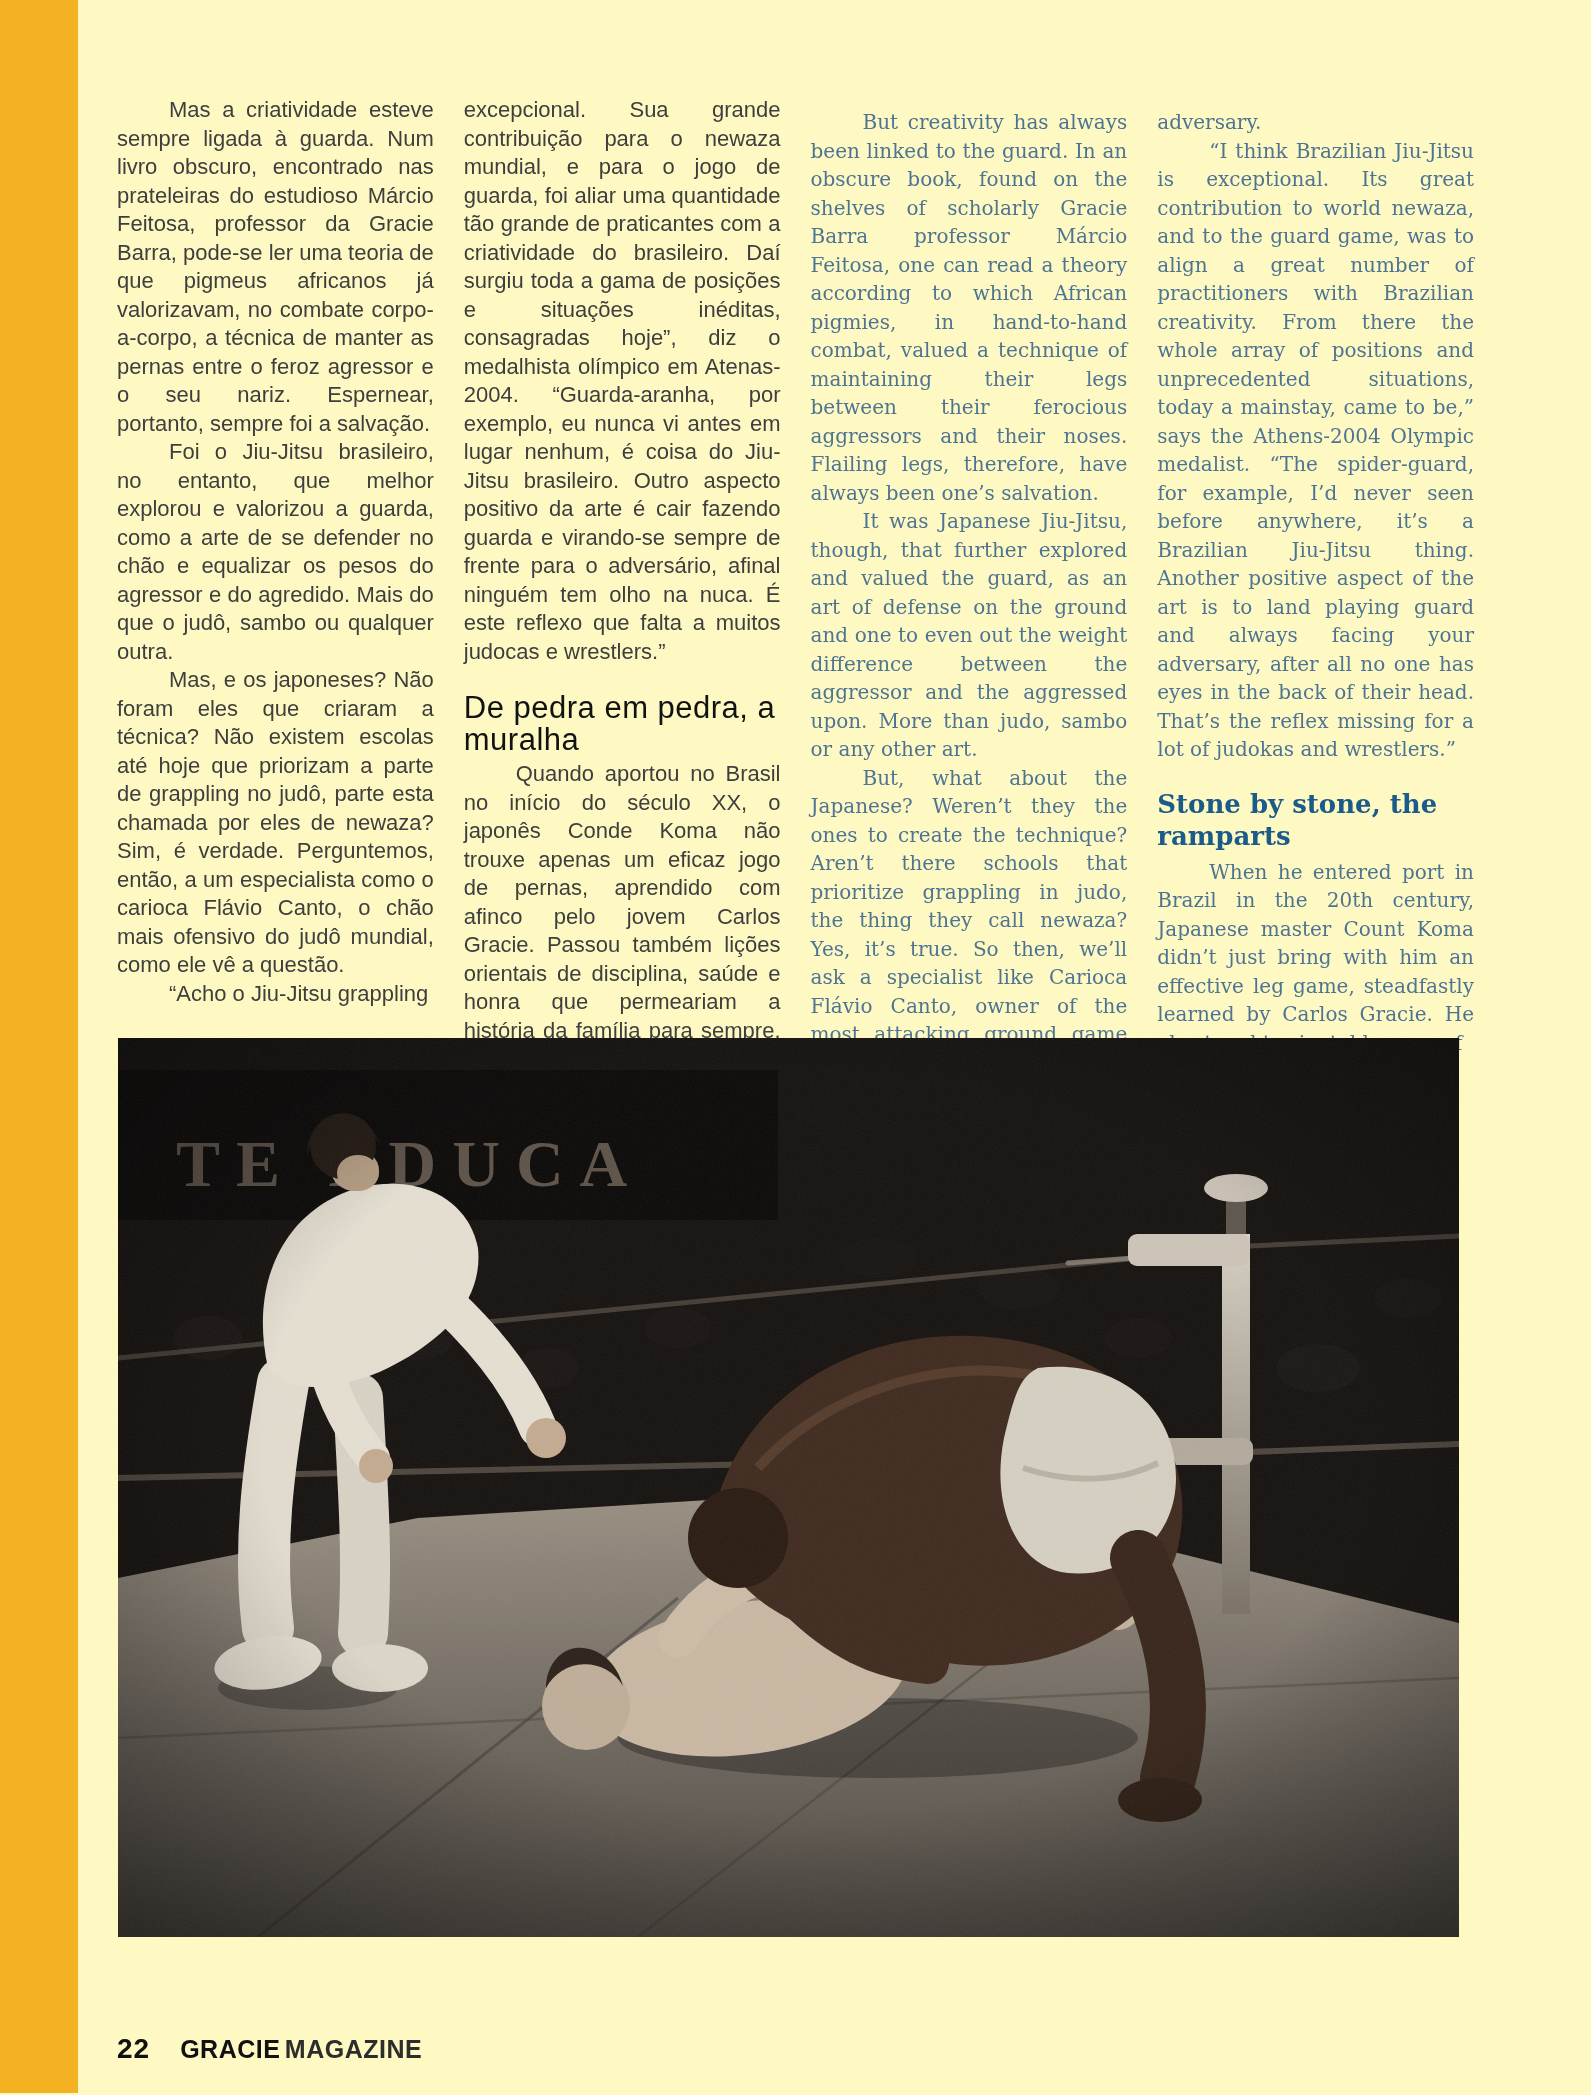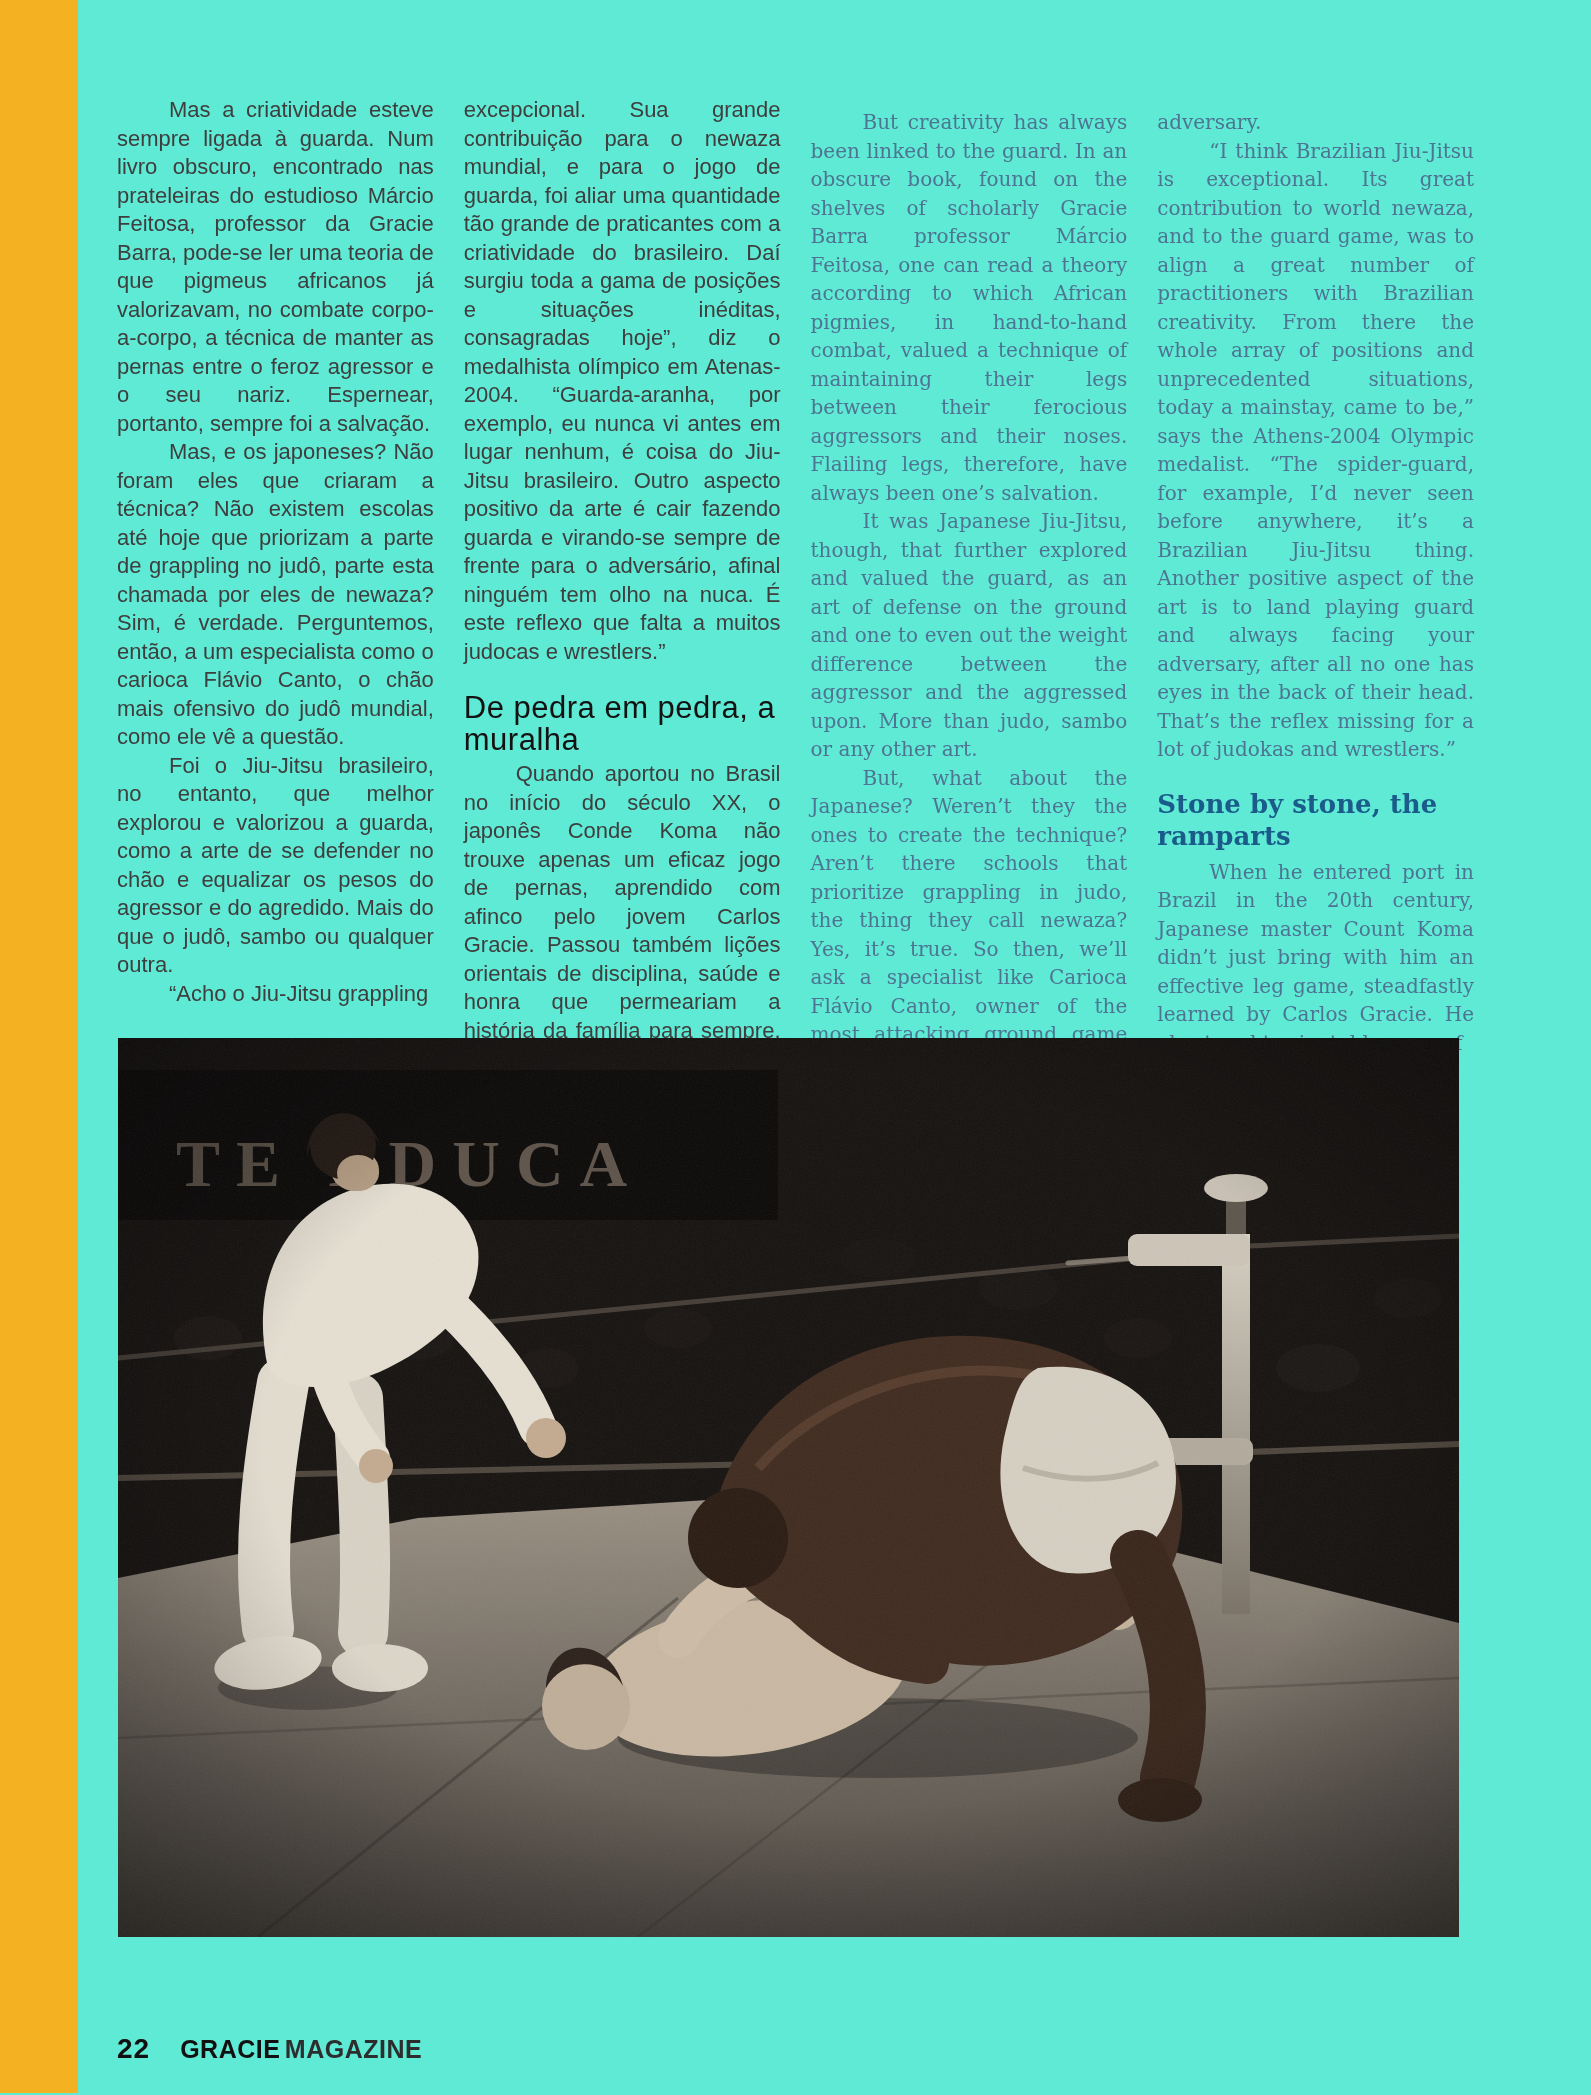--- a/index.html
+++ b/index.html
@@ -1,19 +1,19 @@
 <!DOCTYPE html>
 <html><head>
 <meta charset="utf-8">
 <style>
   html,body{margin:0;padding:0;background:#e8e8e8;}
   .page{
     position:relative;
     width:1591px;height:2095px;
-    background:#5eead4;
+    background:#fef9c3;
     overflow:hidden;
     font-family:"Liberation Sans", sans-serif;
   }
   .accent-bar{
     position:absolute;left:0;top:0;width:78px;height:2093px;
     background:#F4B223;
   }
   .columns{
     position:absolute;left:117px;top:96px;width:1357px;
     display:grid;grid-template-columns:repeat(4,1fr);column-gap:30px;
@@ -57,22 +57,22 @@
 <body>
 
 <div class="page">
 
   <div class="accent-bar"></div>
 
   <section class="columns">
 
     <div class="col pt">
       <p class="indent">Mas a criatividade esteve sempre ligada à guarda. Num livro obscuro, encontrado nas prateleiras do estudioso Márcio Feitosa, professor da Gracie Barra, pode-se ler uma teoria de que pigmeus africanos já valorizavam, no combate corpo-a-corpo, a técnica de manter as pernas entre o feroz agressor e o seu nariz. Espernear, portanto, sempre foi a salvação.</p>
+      <p class="indent">Foi o Jiu-Jitsu brasileiro, no entanto, que melhor explorou e valorizou a guarda, como a arte de se defender no chão e equalizar os pesos do agressor e do agredido. Mais do que o judô, sambo ou qualquer outra.</p>
       <p class="indent">Mas, e os japoneses? Não foram eles que criaram a técnica? Não existem escolas até hoje que priorizam a parte de grappling no judô, parte esta chamada por eles de newaza? Sim, é verdade. Perguntemos, então, a um especialista como o carioca Flávio Canto, o chão mais ofensivo do judô mundial, como ele vê a questão.</p>
-      <p class="indent">Foi o Jiu-Jitsu brasileiro, no entanto, que melhor explorou e valorizou a guarda, como a arte de se defender no chão e equalizar os pesos do agressor e do agredido. Mais do que o judô, sambo ou qualquer outra.</p>
       <p class="indent">“Acho o Jiu-Jitsu grappling</p>
     </div>
 
     <div class="col pt">
       <p>excepcional. Sua grande contribuição para o newaza mundial, e para o jogo de guarda, foi aliar uma quantidade tão grande de praticantes com a criatividade do brasileiro. Daí surgiu toda a gama de posições e situações inéditas, consagradas hoje”, diz o medalhista olímpico em Atenas-2004. “Guarda-aranha, por exemplo, eu nunca vi antes em lugar nenhum, é coisa do Jiu-Jitsu brasileiro. Outro aspecto positivo da arte é cair fazendo guarda e virando-se sempre de frente para o adversário, afinal ninguém tem olho na nuca. É este reflexo que falta a muitos judocas e wrestlers.”</p>
       <h2 class="pt-heading">De pedra em pedra, a muralha</h2>
       <p class="indent">Quando aportou no Brasil no início do século XX, o japonês Conde Koma não trouxe apenas um eficaz jogo de pernas, aprendido com afinco pelo jovem Carlos Gracie. Passou também lições orientais de disciplina, saúde e honra que permeariam a história da família para sempre. Buscando espa-</p>
     </div>
 
     <div class="col en">

